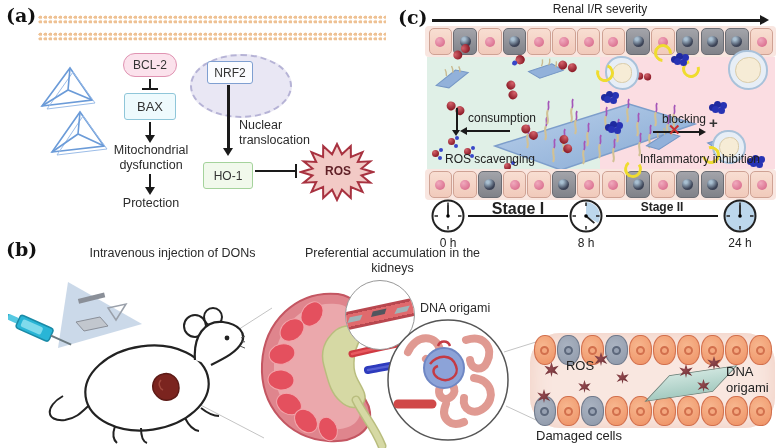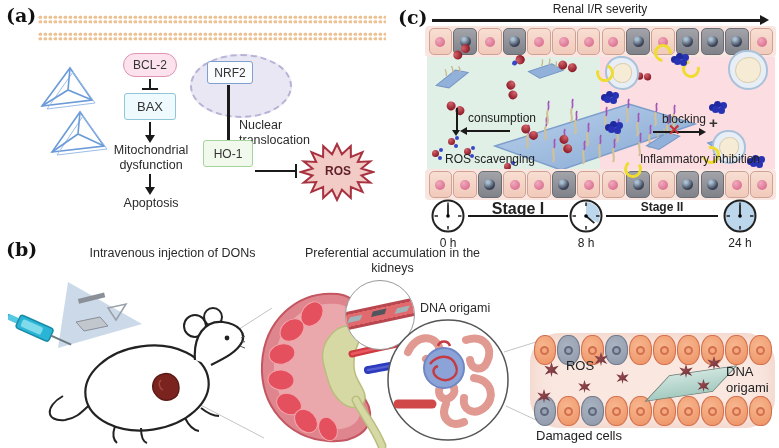--- a/index.html
+++ b/index.html
@@ -90,28 +90,28 @@
 
   <div class="abs node" style="left:123px;top:53px;width:54px;height:24px;border-radius:12px;background:#fbe2ec;border:1.5px solid #e093b2">BCL-2</div>
   <div class="abs ln" style="left:149px;top:79px;width:2px;height:9px"></div>
   <div class="abs ln" style="left:142px;top:88px;width:16px;height:2px"></div>
   <div class="abs node" style="left:124px;top:93px;width:52px;height:27px;background:#eefafd;border:1.5px solid #8fc6d9;font-size:13px">BAX</div>
   <div class="abs ln" style="left:149px;top:122px;width:2px;height:13px"></div>
   <div class="abs ah-d" style="left:145px;top:135px"></div>
   <div class="abs lbl ctr" style="left:96px;top:143px;width:110px">Mitochondrial dysfunction</div>
   <div class="abs ln" style="left:149px;top:174px;width:2px;height:13px"></div>
   <div class="abs ah-d" style="left:145px;top:187px"></div>
-  <div class="abs lbl ctr" style="left:106px;top:196px;width:90px">Apoptosis</div>
+  <div class="abs lbl ctr" style="left:106px;top:196px;width:90px">Protection</div>
 
   <div class="abs" style="left:190px;top:54px;width:102px;height:64px;border-radius:50%;background:#e9e7f4;border:2px dashed #b6b3d6;box-sizing:border-box"></div>
   <div class="abs node" style="left:207px;top:61px;width:46px;height:23px;background:#fbfcff;border:1.5px solid #7f9fd1">NRF2</div>
   <div class="abs ln" style="left:227px;top:85px;width:2.5px;height:63px"></div>
   <div class="abs ah-d" style="left:223px;top:148px"></div>
   <div class="abs lbl" style="left:239px;top:118px;width:92px">Nuclear translocation</div>
-  <div class="abs node" style="left:203px;top:140px;width:50px;height:27px;background:#f1f9ec;border:1.5px solid #a5d39c">HO-1</div>
+  <div class="abs node" style="left:203px;top:162px;width:50px;height:27px;background:#f1f9ec;border:1.5px solid #a5d39c">HO-1</div>
   <div class="abs ln" style="left:255px;top:170px;width:40px;height:2px"></div>
   <div class="abs ln" style="left:295px;top:164px;width:2px;height:14px"></div>
 
   <svg class="abs" style="left:299px;top:142px" width="76" height="60" viewBox="0 0 76 60">
     <polygon fill="#f2cac6" stroke="#a83240" stroke-width="2" points="74,30 62.5,26.5 71.3,19.3 58.8,20 63.5,10.2 51.9,15 51.8,4.1 42.9,12.3 38,2 33.1,12.3 24.2,4.1 24.1,15 12.5,10.2 17.2,20 4.7,19.3 13.5,26.5 2,30 13.5,33.5 4.7,40.7 17.2,40 12.5,49.8 24.1,45 24.2,55.9 33.1,47.7 38,58 42.9,47.7 51.8,55.9 51.9,45 63.5,49.8 58.8,40 71.3,40.7 62.5,33.5"></polygon>
   </svg>
   <div class="abs ctr bold" style="left:318px;top:164px;width:40px;font-size:12px;color:#5f1f26">ROS</div>
 
   <div class="abs tag" style="left:398px;top:6px">(c)</div>
   <div class="abs ctr s11" style="left:490px;top:2px;width:220px">Renal I/R severity</div>

